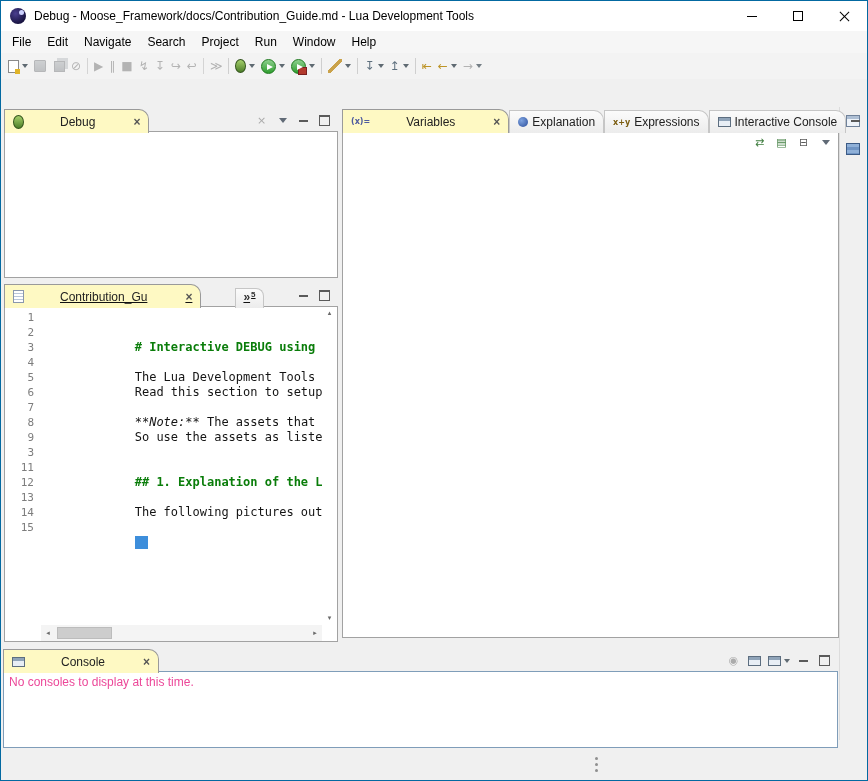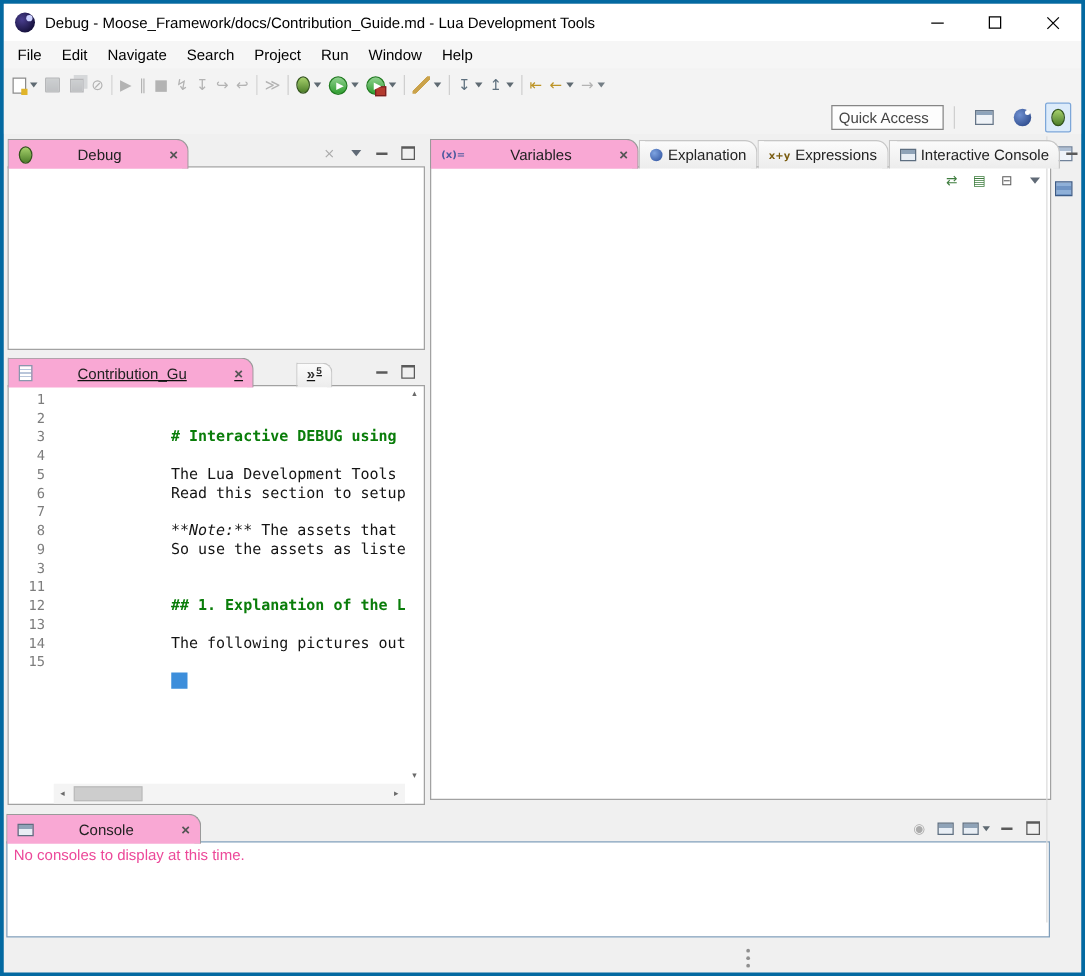--- a/index.html
+++ b/index.html
@@ -1,17 +1,17 @@
 <!DOCTYPE html>
 <html><head>
 <meta charset="utf-8">
 <style>
   html,body{margin:0;padding:0;background:#d7d7d7;}
   *{box-sizing:border-box;}
-  .window{position:relative;width:868px;height:781px;background:#f0f0f0;border:3px solid #0369a1;
+  .window{position:relative;width:868px;height:781px;background:#f0f0f0;border:1px solid #0369a1;
           font-family:"Liberation Sans",sans-serif;font-size:12px;color:#111;overflow:hidden;}
 
   
   .titlebar{height:30px;background:#fff;display:flex;align-items:center;padding-left:9px;}
   .app-icon{width:16px;height:16px;border-radius:50%;background:radial-gradient(circle at 35% 35%,#4a3f8f,#17123f 72%);
             position:relative;margin-right:8px;flex:none;}
   .app-icon::after{content:"";position:absolute;right:2px;top:2px;width:5px;height:5px;border-radius:50%;background:#cdd2ff;}
   .title{font-size:12px;color:#000;white-space:nowrap;}
   .win-controls{margin-left:auto;display:flex;height:100%;}
   .wbtn{width:46px;height:30px;display:flex;align-items:center;justify-content:center;}
@@ -60,21 +60,21 @@
   .t2sep{width:1px;height:18px;background:#cfcfcf;margin:0 8px;}
   .persp{height:24px;display:flex;align-items:center;padding:3px 4px;margin:0 3px;border:1px solid transparent;border-radius:2px;}
   .persp.active{background:#dcebfa;border-color:#7da7d9;}
 
   
   .part{position:absolute;}
   .parttabs{display:flex;align-items:flex-end;height:25px;position:relative;z-index:2;}
   .part-body{position:absolute;left:0;right:0;top:24px;bottom:0;background:#fff;border:1px solid #a2a2a2;}
   .tab{display:flex;align-items:center;gap:4px;height:23px;padding:0 8px;border:1px solid #c6c6c6;border-bottom:none;
        border-top-right-radius:10px;font-size:12px;color:#222;background:linear-gradient(#fbfbfb,#ececec);margin-bottom:-1px;}
-  .tab.active{background:#f9a8d4;border-color:#9a9a9a;height:24px;gap:36px;}
+  .tab.active{background:#fef9c3;border-color:#9a9a9a;height:24px;gap:36px;}
   .tablabel{white-space:nowrap;}
   .tabclose{font-size:12px;color:#555;margin-left:2px;font-weight:bold;line-height:1;}
   .tabclose:empty{display:none;}
   .tabicon{display:inline-flex;align-items:center;justify-content:center;font-family:"DejaVu Sans",sans-serif;}
   .ic-var{font-size:8px;color:#4d5a9e;font-weight:bold;white-space:nowrap;}
   .ic-expr{font-size:8px;color:#7a5c10;font-weight:bold;white-space:nowrap;}
   .ic-bp{width:10px;height:10px;border-radius:50%;background:radial-gradient(circle at 35% 35%,#7ea3e0,#2a4d9b);}
   .ic-term{width:13px;height:10px;border:1px solid #5d6e80;background:linear-gradient(#8fa3b8 0 3px,#e8eef5 3px);display:inline-block;}
   .ic-file{width:11px;height:13px;border:1px solid #8a97ad;background:repeating-linear-gradient(to bottom,#fff 0 2px,#b9c6da 2px 3px);}
   .tab-overflow{margin-left:34px;height:20px;display:flex;align-items:flex-start;padding:1px 7px 0;border:1px solid #c6c6c6;border-bottom:none;
@@ -240,33 +240,20 @@
       <span class="tbtn gold has-dd">
         <span class="tglyph">←</span>
         <span class="dd"></span>
       </span>
       <span class="tbtn dis has-dd">
         <span class="tglyph">→</span>
         <span class="dd"></span>
       </span>
     </div>
 
-  <div class="toolbar2">
-    <input class="quick-access" placeholder="Quick Access" style="">
-    <span class="t2sep"></span>
-    <span class="persp">
-        <span class="icon-openpersp"></span>
-      </span>
-    <span class="persp">
-        <span class="icon-lua"></span>
-      </span>
-    <span class="persp active">
-        <span class="icon-bug"></span>
-      </span>
-  </div>
 
   <div class="part debug-part">
     <div class="parttabs">
       <div style="display:flex;align-items:flex-end;">
 
       <div class="tab active">
             <span class="tabicon icon-bug"></span>
             <span class="tablabel">Debug</span>
             <span class="tabclose">×</span>
           </div>

